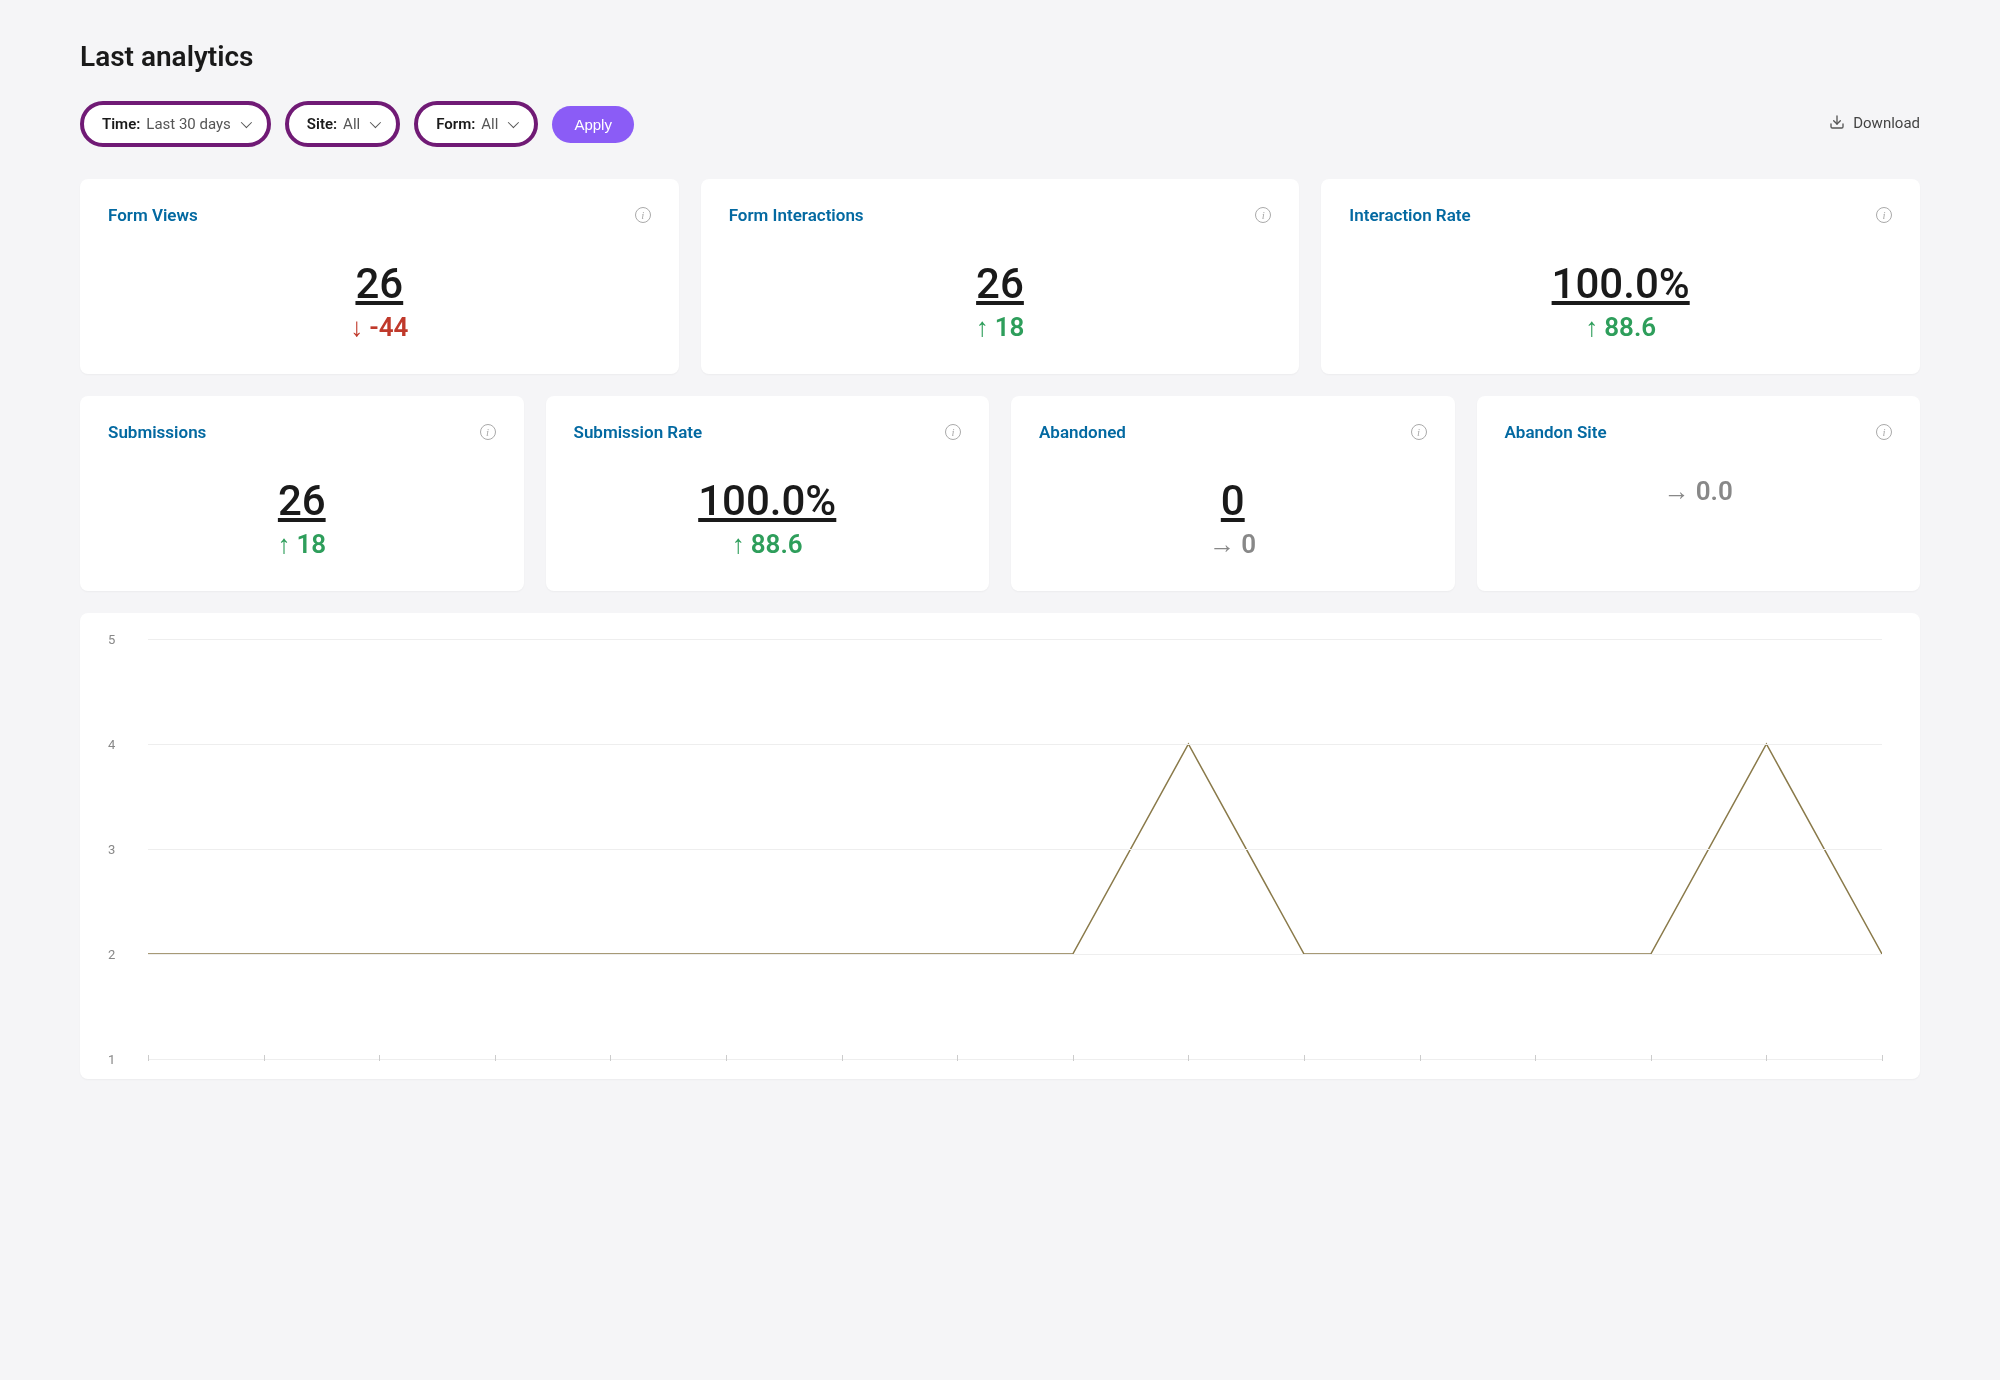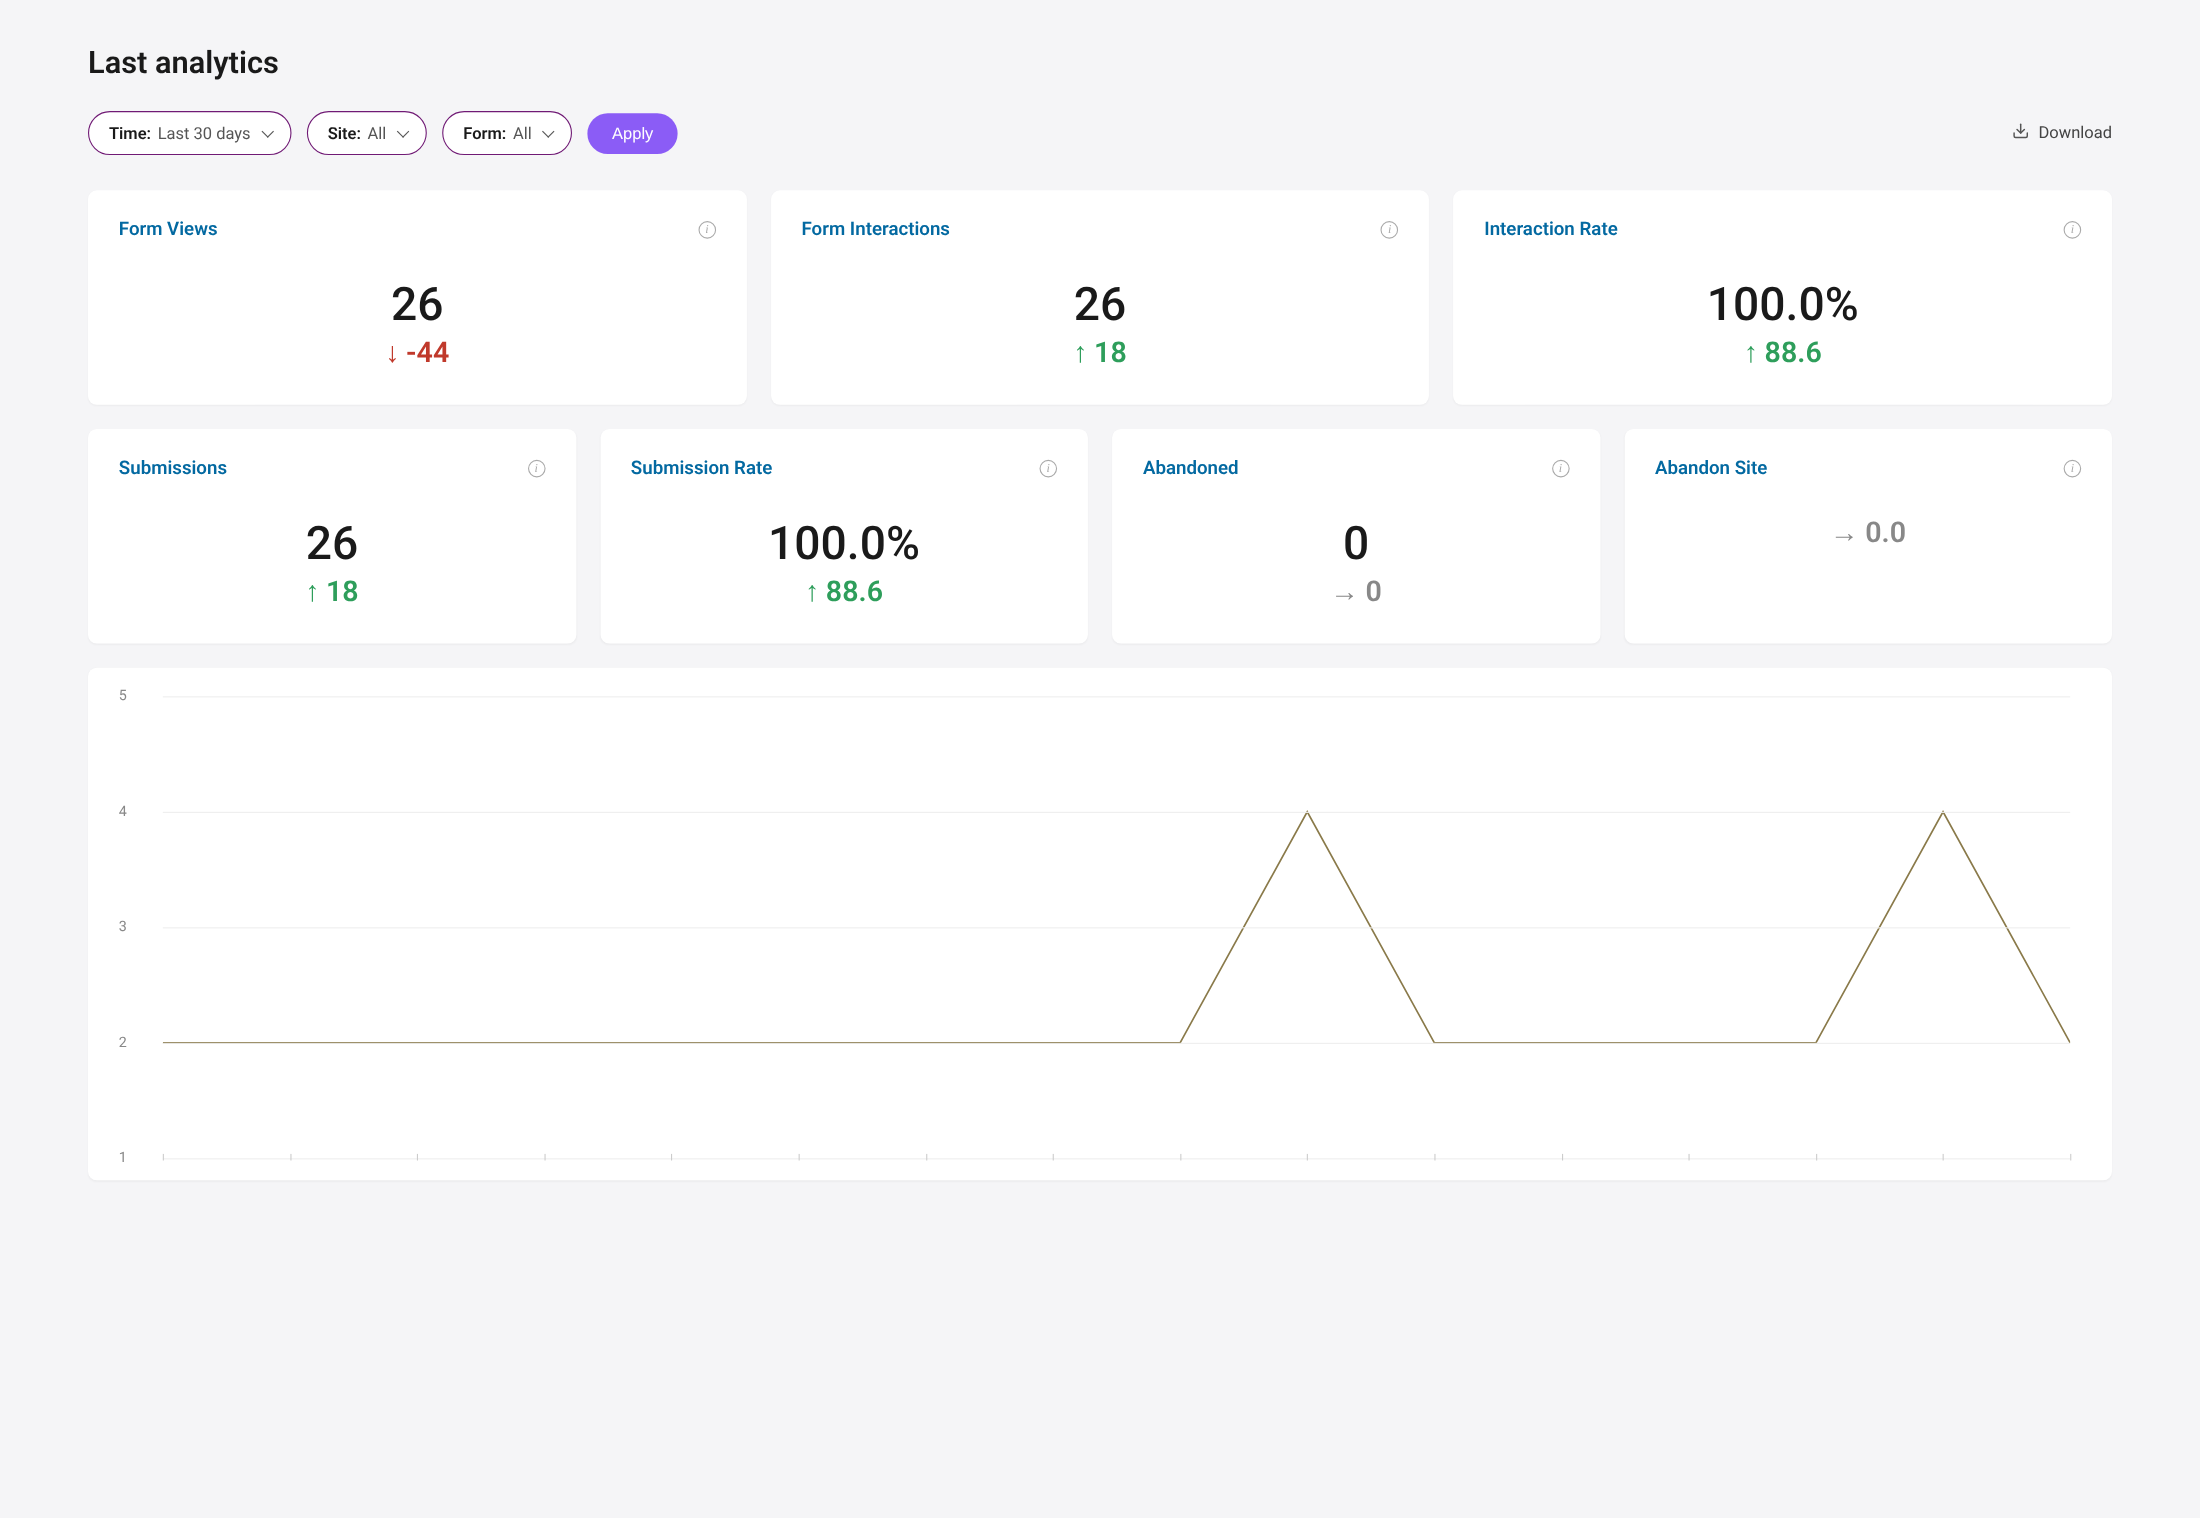--- a/index.html
+++ b/index.html
@@ -18,21 +18,21 @@
     display: flex;
     align-items: center;
     gap: 14px;
     margin-bottom: 32px;
   }
   .filter-pill {
     display: inline-flex;
     align-items: center;
     gap: 6px;
     padding: 10px 18px;
-    border: 1px solid #701a75;
+    border: 4px solid #701a75;
     border-radius: 999px;
     background: #fff;
     font-size: 15px;
     cursor: pointer;
   }
   .filter-pill .label { font-weight: 600; }
   .filter-pill .value { color: #555; }
   .chevron {
     display: inline-block;
     width: 8px;
@@ -100,21 +100,21 @@
     content: "i";
     font-family: Georgia, serif;
     font-style: italic;
     font-size: 11px;
     color: #aaa;
     position: absolute;
     top: 50%;
     left: 50%;
     transform: translate(-50%, -52%);
   }
-  .card-body { text-align: center; }
+  .card-body { text-align: center; text-decoration: underline; }
   .metric-value {
     font-size: 42px;
     font-weight: 500;
     color: #1a1a1a;
     margin-bottom: 4px;
   }
   .metric-delta {
     font-size: 26px;
     font-weight: 600;
     display: inline-flex;

